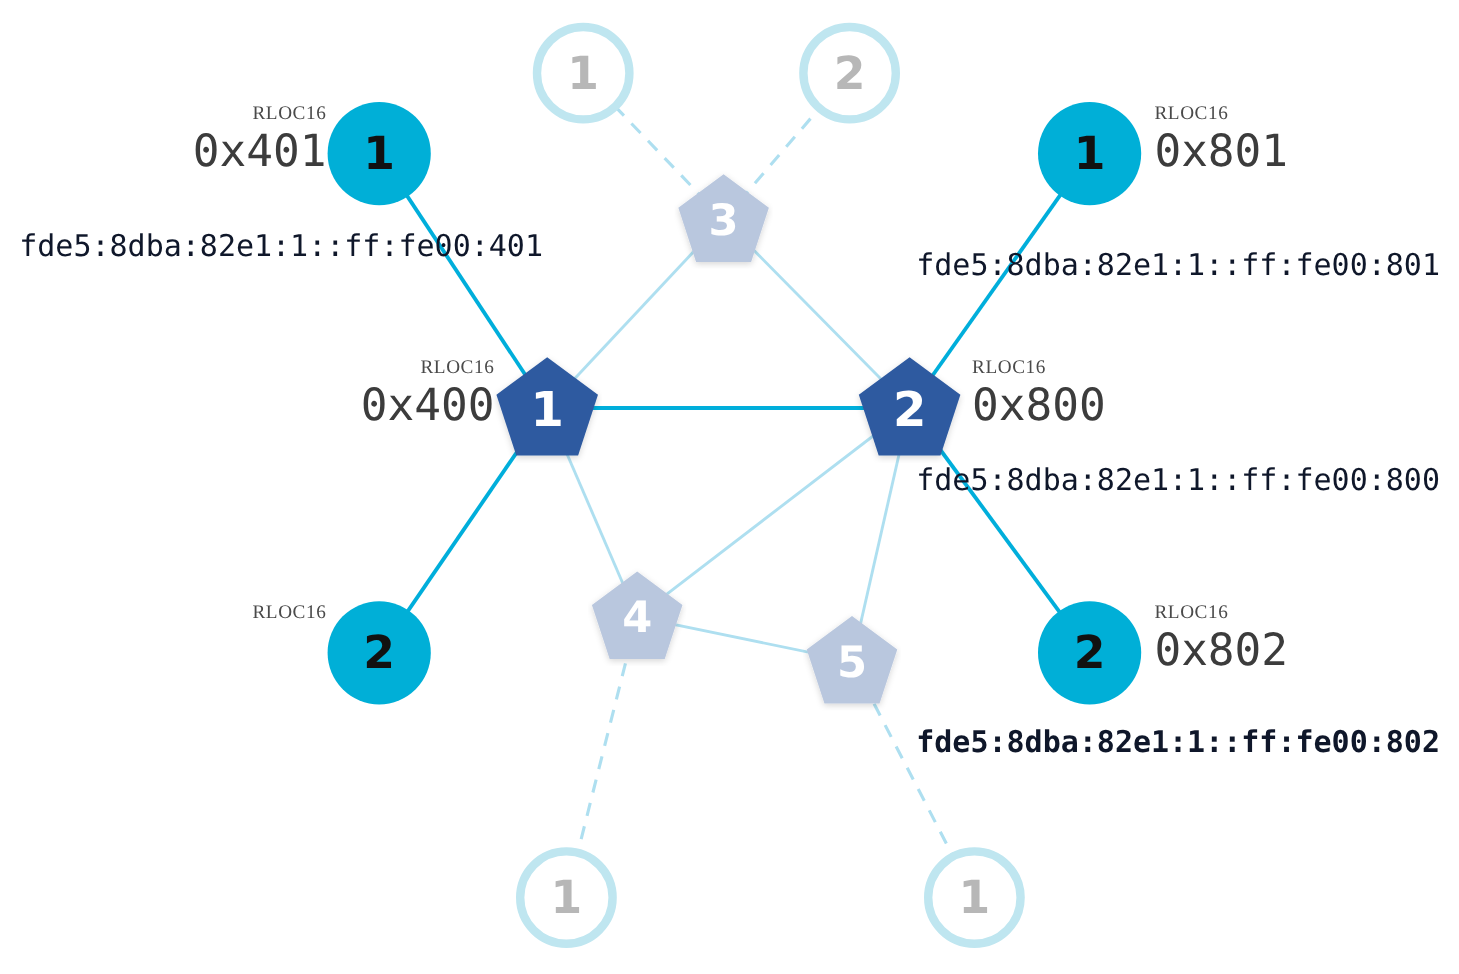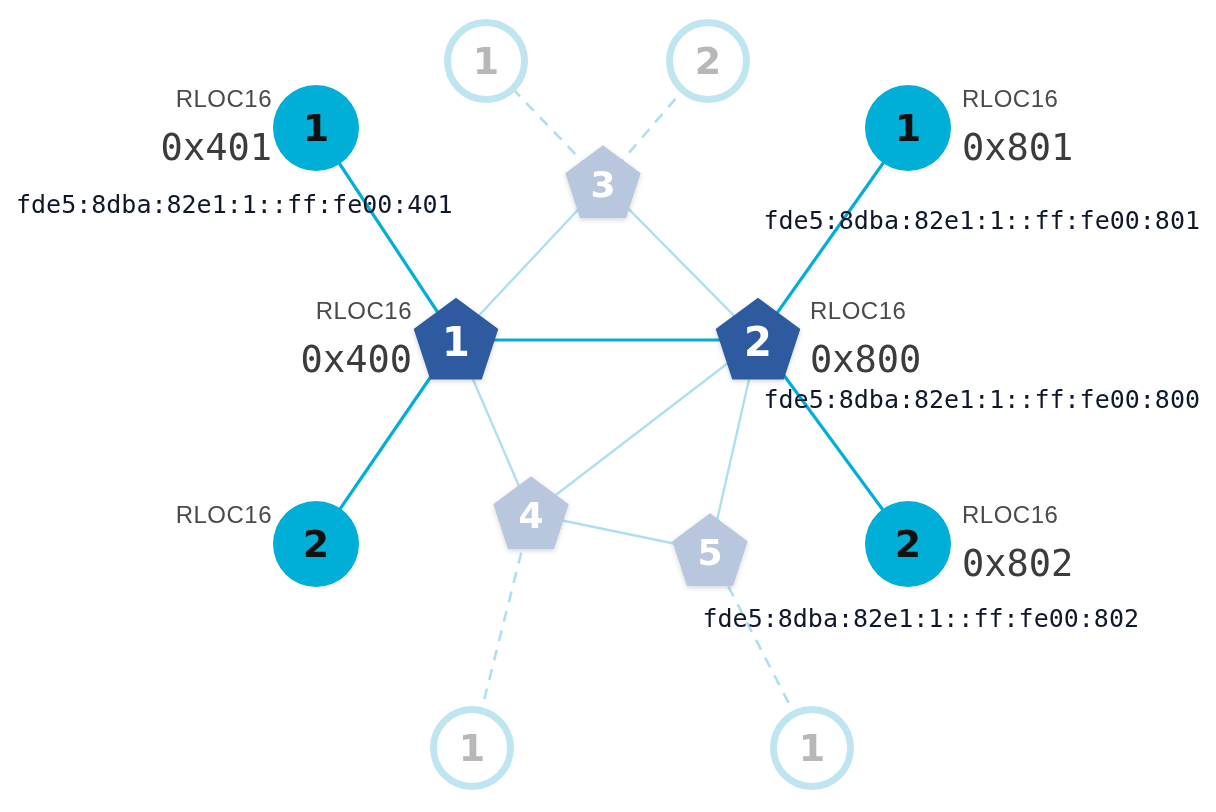--- a/index.html
+++ b/index.html
@@ -96,32 +96,32 @@
   
   .label-block {
     position: absolute;
     white-space: nowrap;
   }
   .label-block.right-align {
     text-align: right;
     transform: translateX(-100%);
   }
   .rloc-caption {
-    font-family: Liberation Sans, sans-serif;
-    font-size: 24px;
+    font-family: Liberation Serif, serif;
+    font-size: 16px;
     color: #4A4A4A;
     letter-spacing: 0.5px;
     line-height: 1.1;
   }
   .rloc-value {
     font-family: "DejaVu Sans Mono", monospace;
     font-size: 37px;
     color: #3C3C3C;
     line-height: 1.1;
-    margin-top: 16px;
+    margin-top: 2px;
   }
   .ipv6-label {
     position: absolute;
     font-family: "DejaVu Sans Mono", monospace;
     font-size: 25px;
     color: #0f172a;
     white-space: nowrap;
   }
   .ipv6-label.right-align {
     transform: translateX(-100%);
@@ -243,15 +243,15 @@
   <div class="ipv6-label right-align" style="left:1200px; top:385px;">fde5:8dba:82e1:1::ff:fe00:800</div>
 
   <div class="label-block right-align" style="left:272px; top:502px;">
     <div class="rloc-caption">RLOC16</div>
   </div>
 
   <div class="label-block" style="left:962px; top:502px;">
     <div class="rloc-caption">RLOC16</div>
     <div class="rloc-value">0x802</div>
   </div>
-  <div class="ipv6-label right-align" style="left:1139px; top:604px;">fde5:8dba:82e1:1::ff:fe00:802</div>
+  <div class="ipv6-label right-align" style="left:1200px; top:604px;font-weight:bold;">fde5:8dba:82e1:1::ff:fe00:802</div>
 
 </div>
 
 </body></html>

